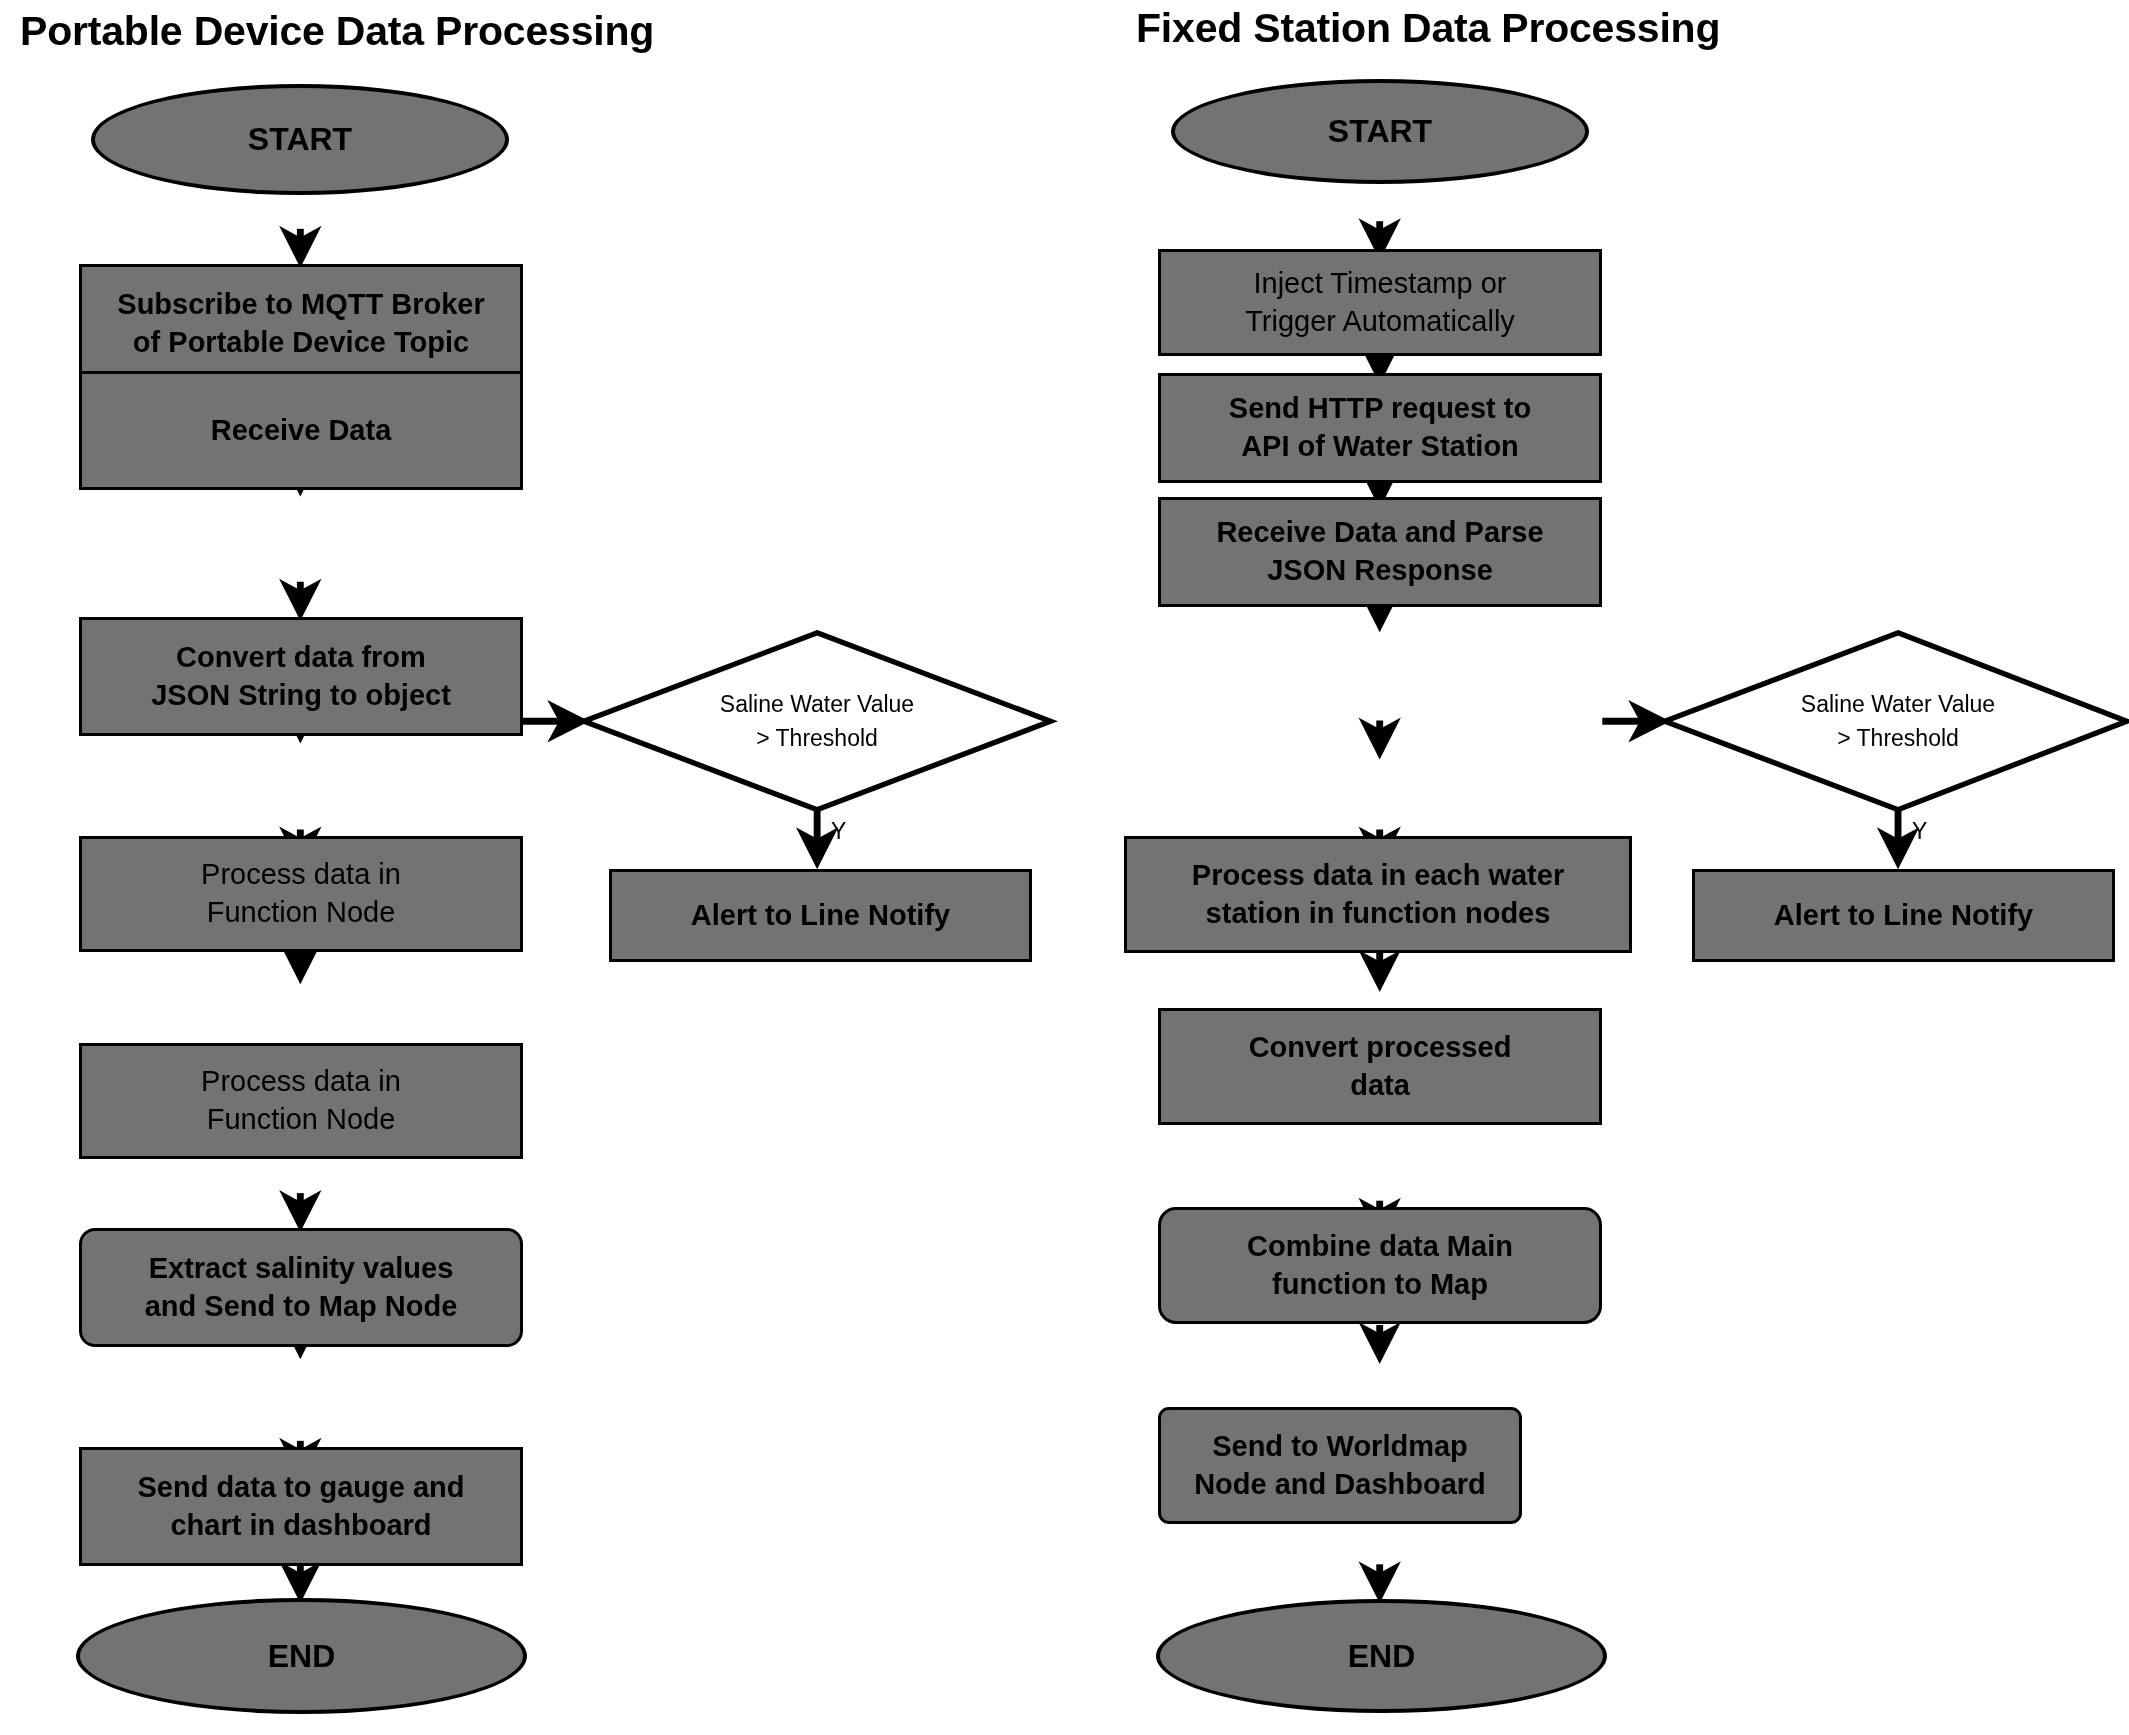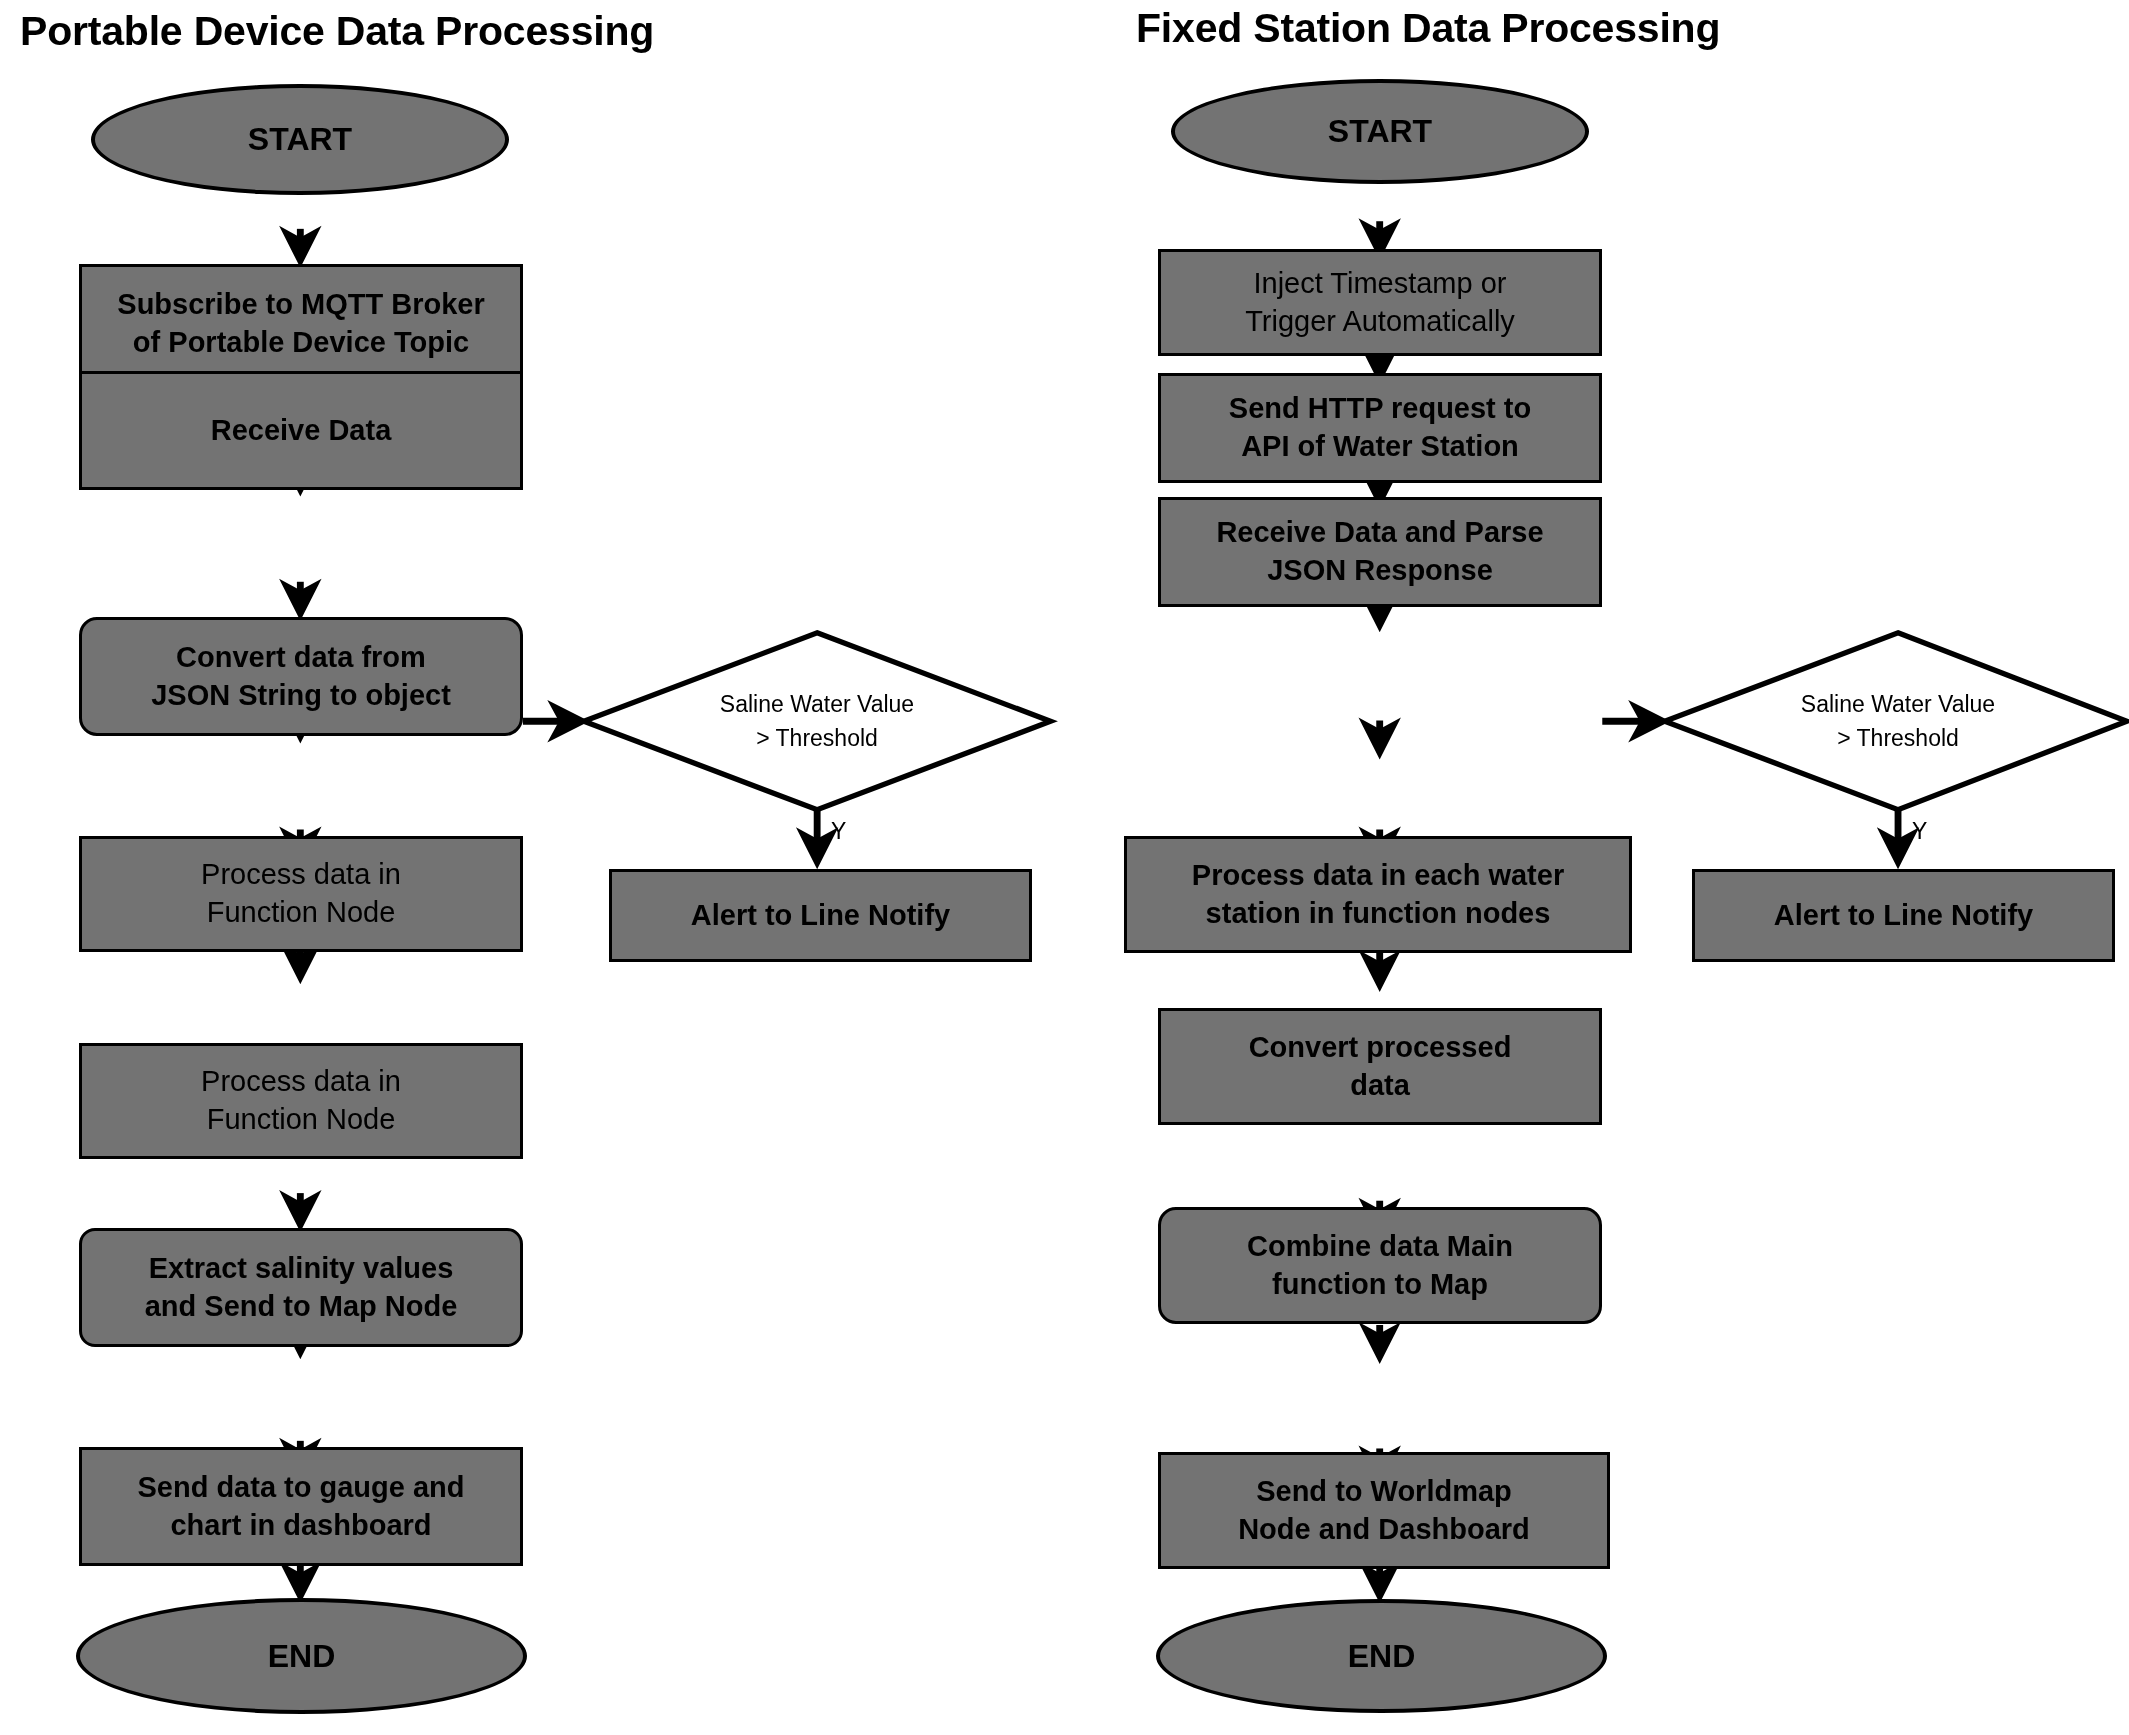--- a/index.html
+++ b/index.html
@@ -135,21 +135,21 @@
   </svg>
 
   <div class="col-title" style="left:20px; top:7.6px;">Portable Device Data Processing</div>
 
   <div class="node terminal" style="left:91px; top:84px; width:418px; height:111px;">START</div>
 
   <div class="node process" style="left:79px; top:264px; width:444px; height:119px;">Subscribe to MQTT Broker<br>of Portable Device Topic</div>
 
   <div class="node process" style="left:79px; top:371px; width:444px; height:119px;">Receive Data</div>
 
-  <div class="node process" style="left:79px; top:617px; width:444px; height:119px;border-radius:18px;">Convert data from<br>JSON String to object</div>
+  <div class="node process" style="left:79px; top:617px; width:444px; height:119px;">Convert data from<br>JSON String to object</div>
 
   <div class="node process light" style="left:79px; top:836px; width:444px; height:116px;">Process data in<br>Function Node</div>
 
   <div class="node process light" style="left:79px; top:1043px; width:444px; height:116px;">Process data in<br>Function Node</div>
 
   <div class="node process" style="left:79px; top:1228px; width:444px; height:119px;border-radius:16px;">Extract salinity values<br>and Send to Map Node</div>
 
   <div class="node process" style="left:79px; top:1447px; width:444px; height:119px;">Send data to gauge and<br>chart in dashboard</div>
 
   <div class="node terminal" style="left:76px; top:1598px; width:451px; height:116px;">END</div>
@@ -171,21 +171,21 @@
   <div class="node process" style="left:1158px; top:373px; width:444px; height:110px;">Send HTTP request to<br>API of Water Station</div>
 
   <div class="node process" style="left:1158px; top:497px; width:444px; height:110px;">Receive Data and Parse<br>JSON Response</div>
 
   <div class="node process" style="left:1124px; top:836px; width:508px; height:117px;">Process data in each water<br>station in function nodes</div>
 
   <div class="node process" style="left:1158px; top:1008px; width:444px; height:117px;">Convert processed<br>data</div>
 
   <div class="node process" style="left:1158px; top:1207px; width:444px; height:117px;border-radius:18px;">Combine data Main<br>function to Map</div>
 
-  <div class="node process" style="left:1158px; top:1452px; width:452px; height:117px;">Send to Worldmap<br>Node and Dashboard</div>
+  <div class="node process" style="left:1158px; top:1407px; width:364px; height:117px;border-radius:11px;">Send to Worldmap<br>Node and Dashboard</div>
 
   <div class="node terminal" style="left:1156px; top:1599px; width:451px; height:114px;">END</div>
 
   <div class="node decision" style="left:1741px; top:668px; width:314px; height:107px;">
     <span class="dtext">Saline Water Value<br>&gt; Threshold</span>
   </div>
 
   <div class="edge-label" style="left:1912px; top:818px;">Y</div>
 
   <div class="node process" style="left:1692px; top:869px; width:423px; height:93px;">Alert to Line Notify</div>

